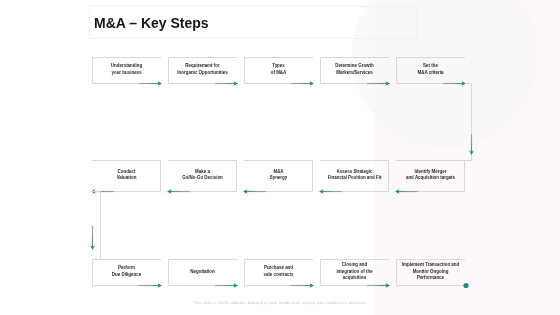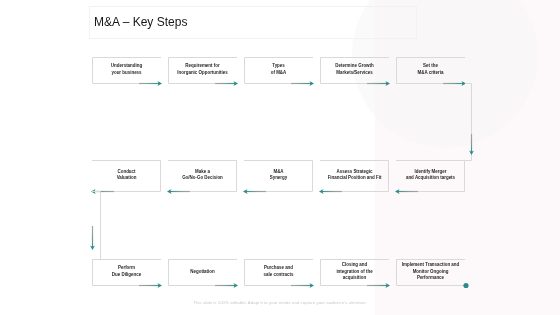--- a/index.html
+++ b/index.html
@@ -2,21 +2,21 @@
 <html><head>
 <meta charset="utf-8">
 <style>
   html,body{margin:0;padding:0;}
   body{width:560px;height:315px;background:#ffffff;font-family:"Liberation Sans",sans-serif;overflow:hidden;position:relative;}
   .slide{position:absolute;left:0;top:0;width:560px;height:315px;background:#fff;overflow:hidden;}
   .bg-wash{position:absolute;left:375px;top:0;width:185px;height:315px;background:#fdf9fa;}
   .bg-circle{position:absolute;left:352px;top:-38px;width:186px;height:186px;border-radius:50%;background:#f6f6f6;opacity:.55;}
 
   .title-box{position:absolute;left:89px;top:6px;width:328px;height:33px;border:1px solid #f2f2f2;box-sizing:border-box;}
-  .title-text{position:absolute;left:4px;top:8px;font-size:12px;font-weight:normal;color:#161616;white-space:nowrap;}
+  .title-text{position:absolute;left:4px;top:8px;font-size:14px;font-weight:bold;color:#161616;white-space:nowrap;}
 
   .step{position:absolute;box-sizing:border-box;}
   .step .lbl{position:absolute;left:0;width:100%;text-align:center;font-size:4.45px;font-weight:bold;color:#231f20;line-height:6.6px;}
 
   .footer{position:absolute;left:0;width:560px;top:300px;text-align:center;font-size:4.3px;color:#c9c9c9;letter-spacing:.05px;}
 
   svg.flow{position:absolute;left:0;top:0;width:560px;height:315px;overflow:visible;}
 </style>
 </head>
 <body>

